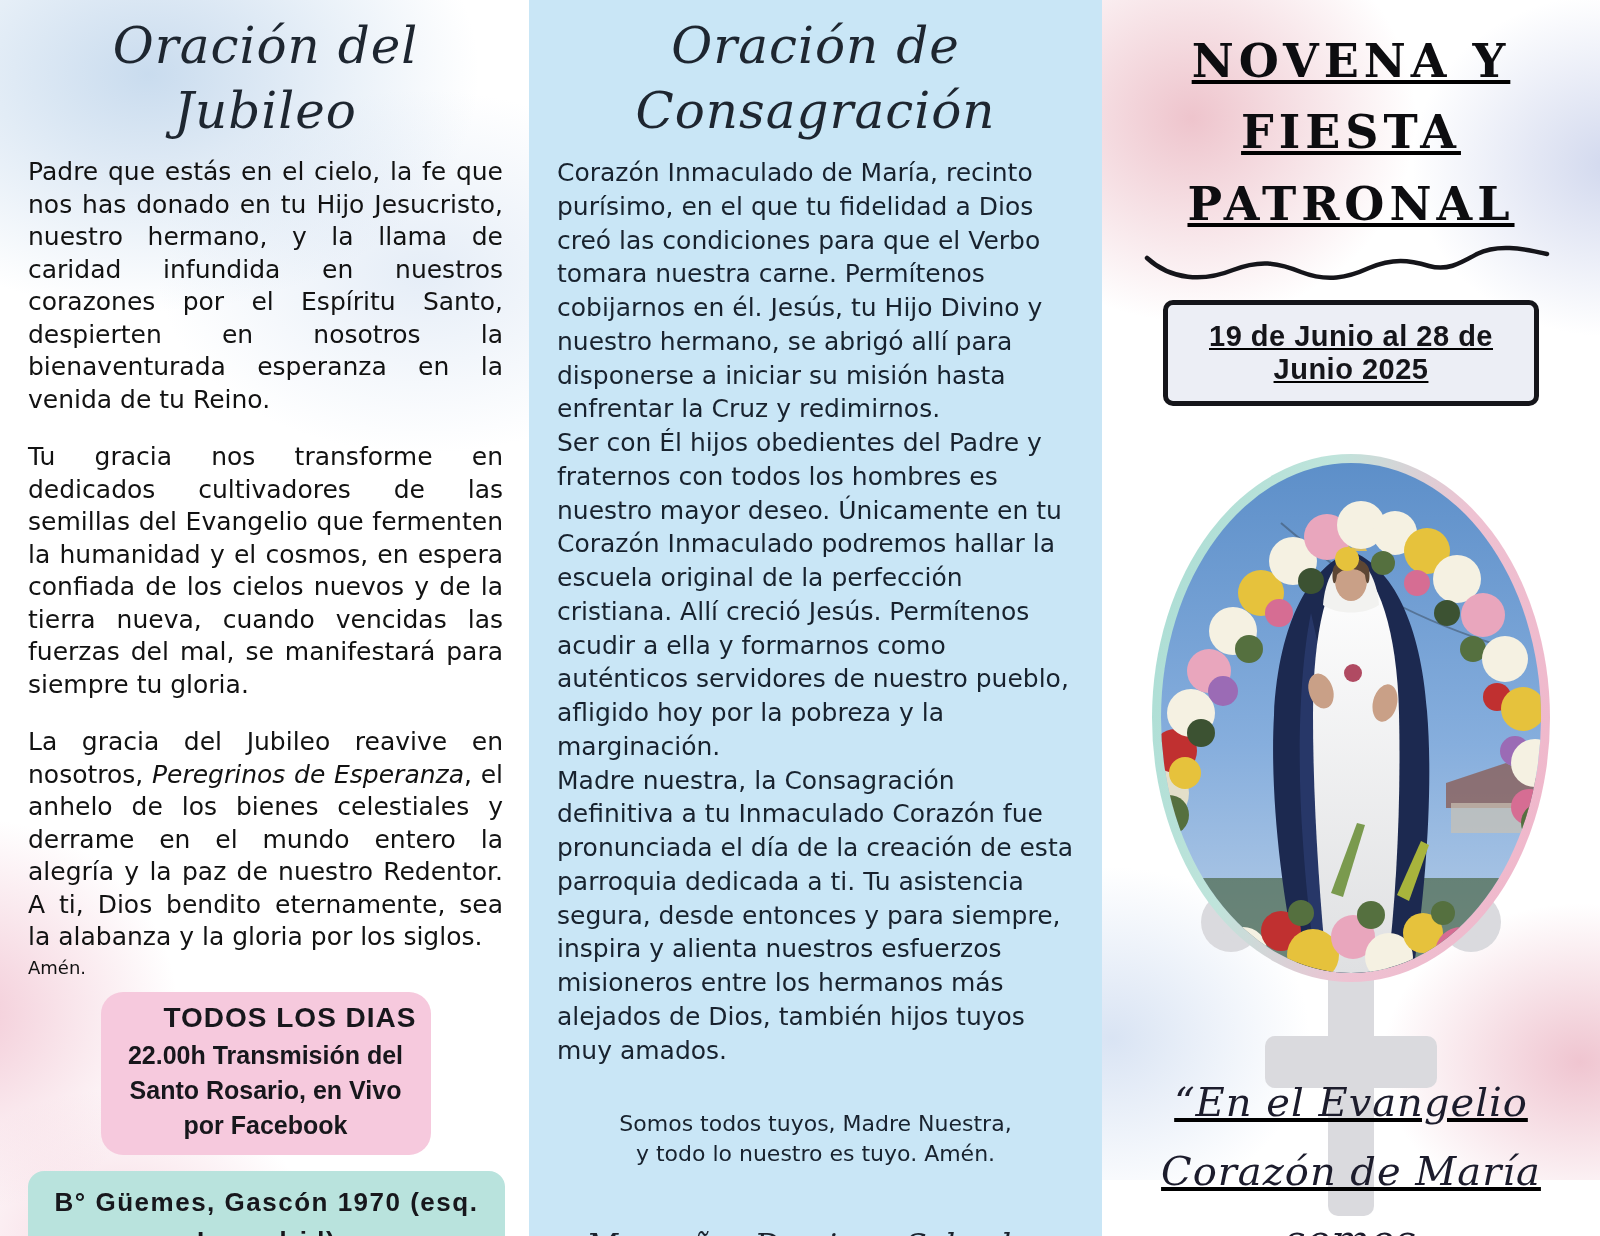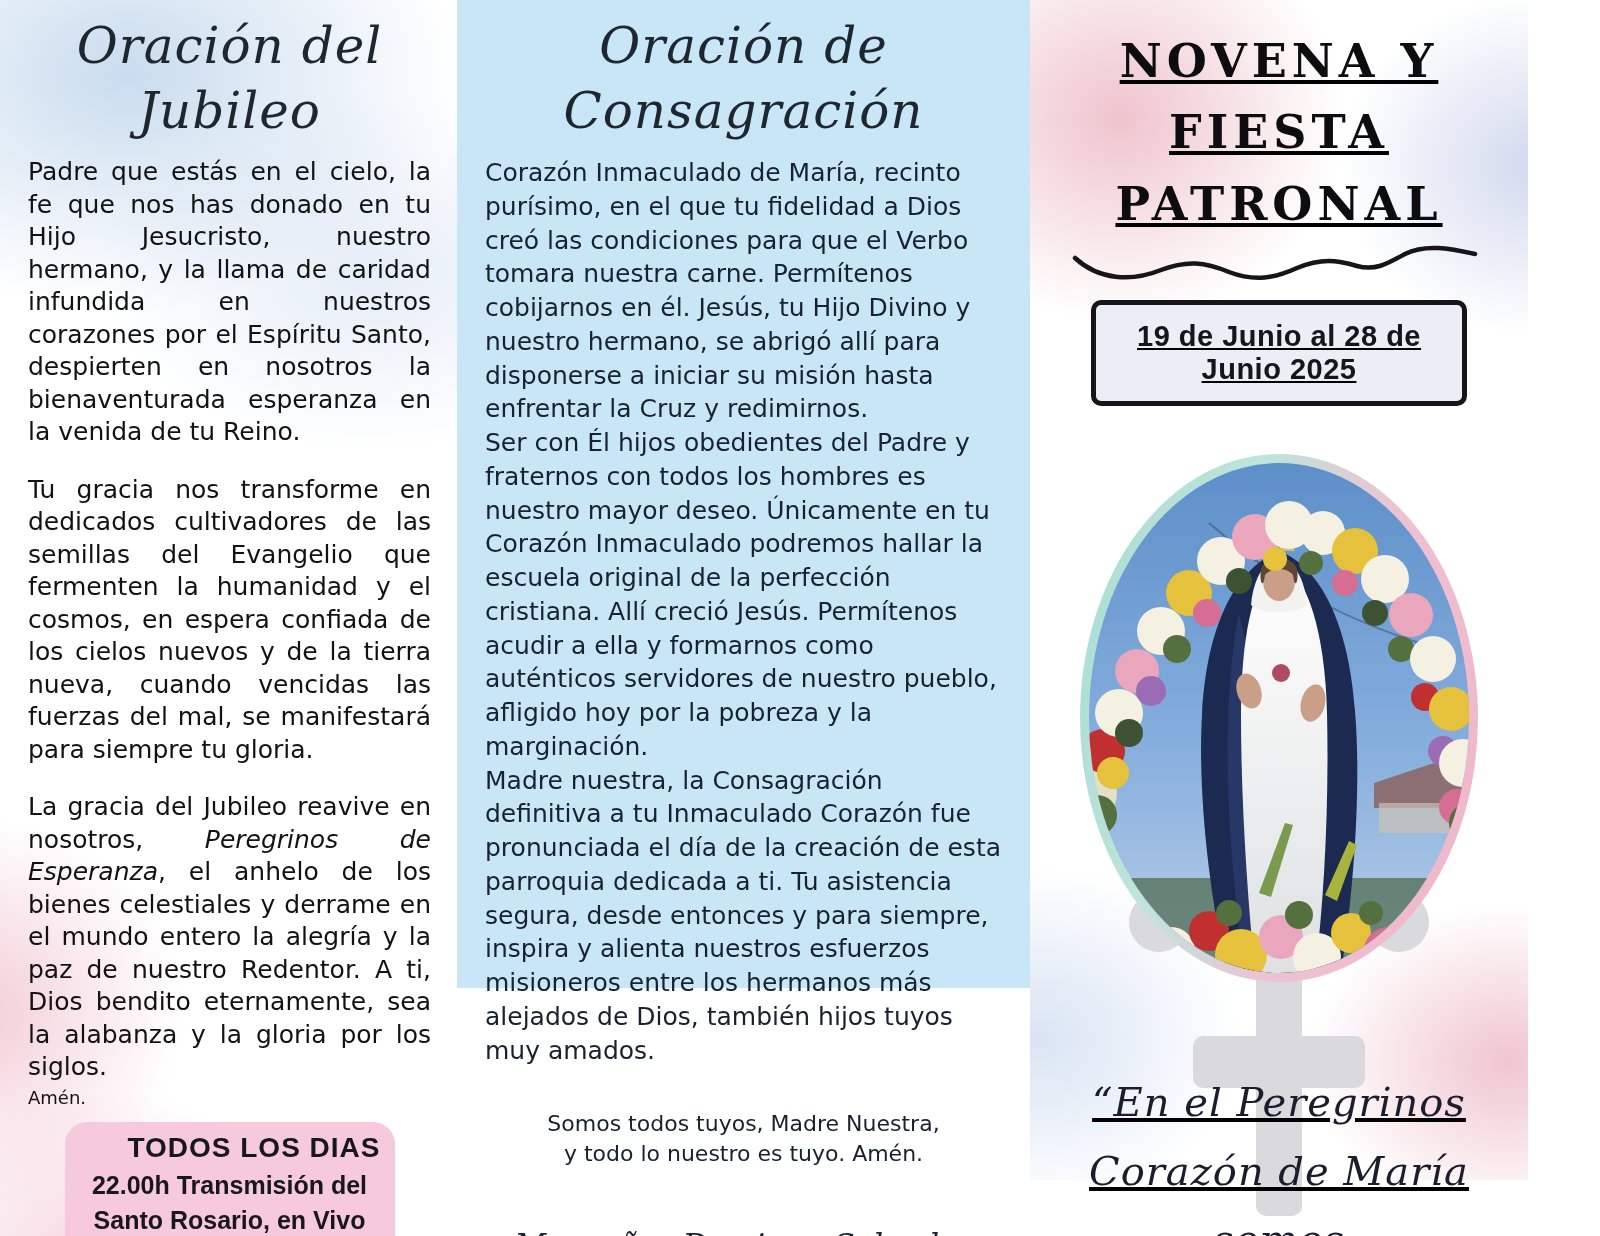--- a/index.html
+++ b/index.html
@@ -4,21 +4,21 @@
 <style>
   * { margin:0; padding:0; box-sizing:border-box; }
   body { background:#777; font-family:"DejaVu Sans", sans-serif; }
   .page {
     position:relative; width:1600px; height:1236px; margin:0 auto;
     background:#fff; overflow:hidden; display:flex;
   }
 
   
   .panel-left {
-    position:relative; width:457px; height:1236px; flex:none;
+    position:relative; width:529px; height:1236px; flex:none;
     padding:14px 26px 0 28px;
     background:
       radial-gradient(ellipse 460px 330px at 28% 6%,  rgba(168,198,228,.62), rgba(168,198,228,0) 72%),
       radial-gradient(ellipse 380px 260px at 80% 22%, rgba(190,210,235,.40), rgba(190,210,235,0) 70%),
       radial-gradient(ellipse 300px 280px at -6% 82%, rgba(233,161,183,.55), rgba(233,161,183,0) 70%),
       radial-gradient(ellipse 280px 220px at 22% 101%,rgba(236,172,192,.50), rgba(236,172,192,0) 72%),
       #ffffff;
   }
   .script-title {
     font-family:"DejaVu Serif", serif; font-style:italic; font-weight:400;
@@ -40,21 +40,21 @@
     width:477px; margin:0 auto 24px auto; background:#b9e3dd;
     border-radius:16px; padding:12px 6px; text-align:center; color:#17171c;
   }
   .address-box .l1, .address-box .l2 {
     font-size:26px; font-weight:bold; letter-spacing:1.5px; line-height:1.5;
     font-family:"Liberation Sans", sans-serif;
   }
 
   
   .panel-mid {
-    position:relative; width:573px; height:988px; flex:none;
+    position:relative; width:573px; height:1236px; flex:none;
     background:#c9e6f6; padding:14px 28px 8px 28px; color:#18222e;
   }
   .mid-prayer { font-size:25px; line-height:1.35; color:#18222e; }
   .mid-prayer p { margin:0; }
   .mid-closing { font-size:22px; line-height:1.35; text-align:center; margin-top:42px; white-space:pre-line; color:#18222e; }
   .signature {
     margin-top:58px; text-align:center;
     font-family:"DejaVu Serif", serif; font-style:italic; font-size:31px; color:#1a232e;
     text-decoration:underline; text-underline-offset:7px; text-decoration-thickness:2px;
   }
@@ -251,19 +251,19 @@
     <div class="rosary-stand">
       <div class="rs-lobe1"></div>
         <div class="rs-lobe2"></div>
       <div class="rs-bar"></div>
         <div class="rs-lobe3"></div>
       <div class="rs-stem"></div>
         <div class="rs-cross"></div>
     </div>
 
     <div class="quote">
-      <div>“En el Peregrinos</div>
+      <div>“En el Evangelio</div>
       <div>Corazón de María somos</div>
 
     </div>
   </div>
 
 </div>
 
 </body></html>

